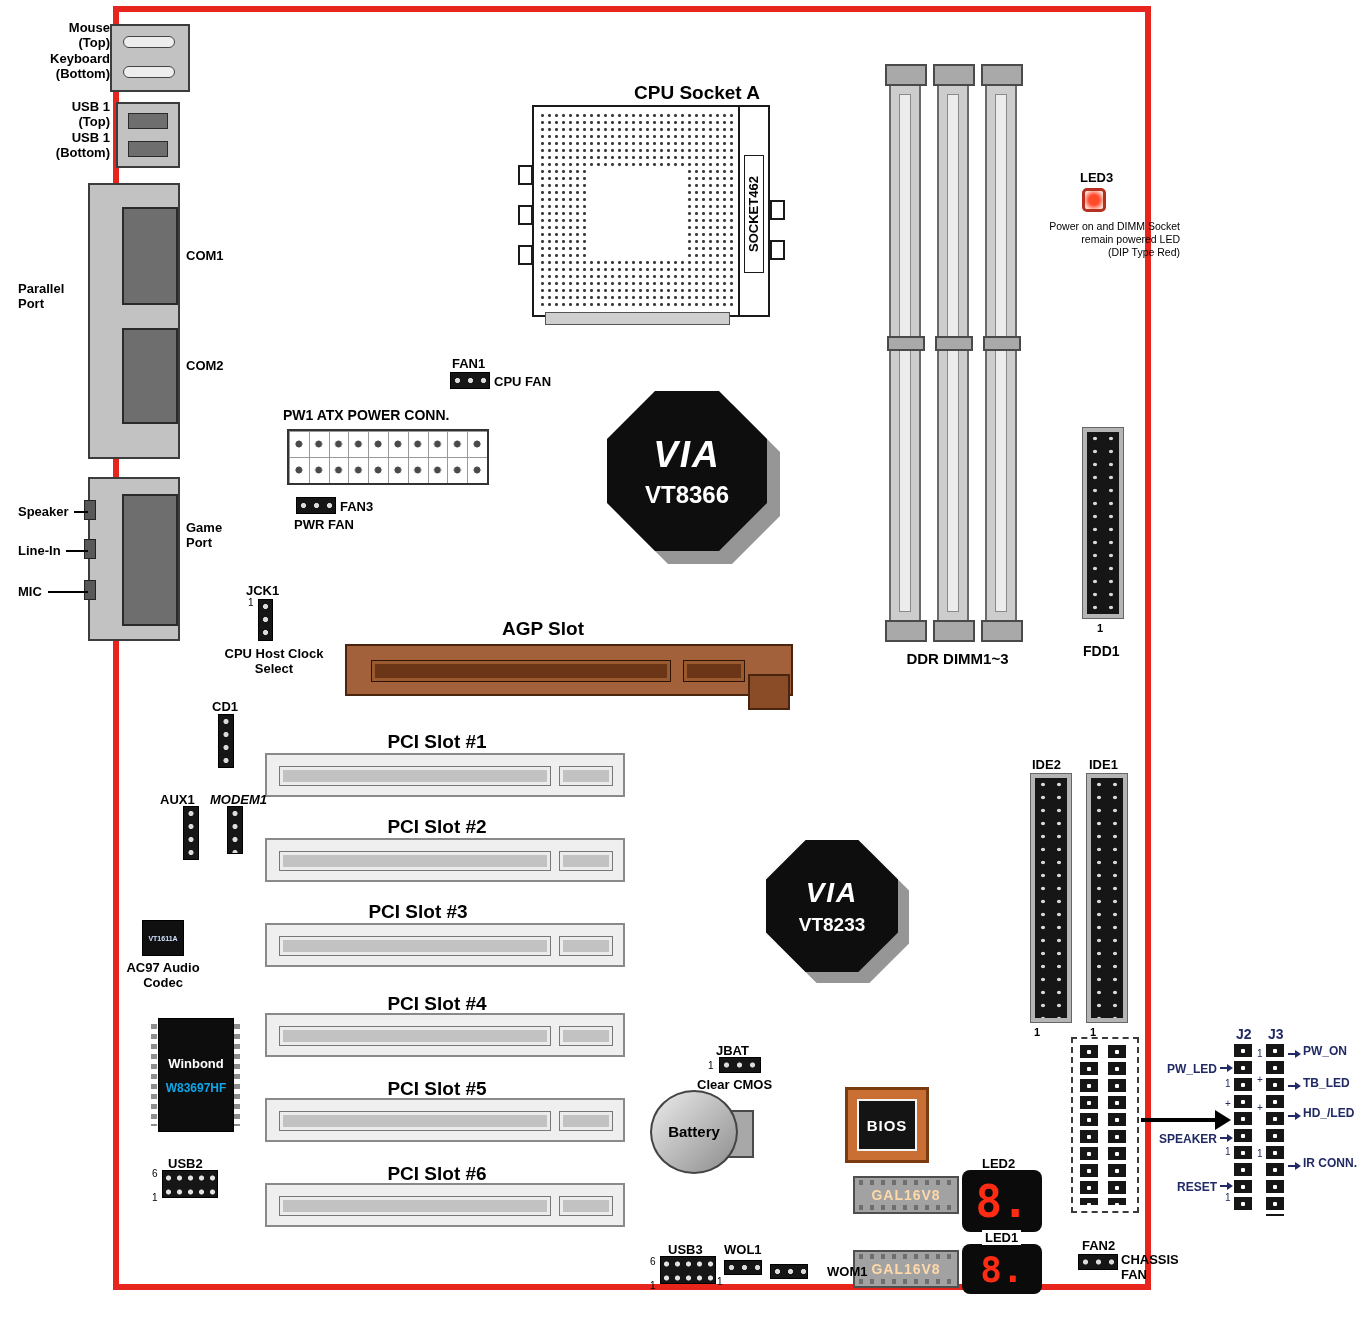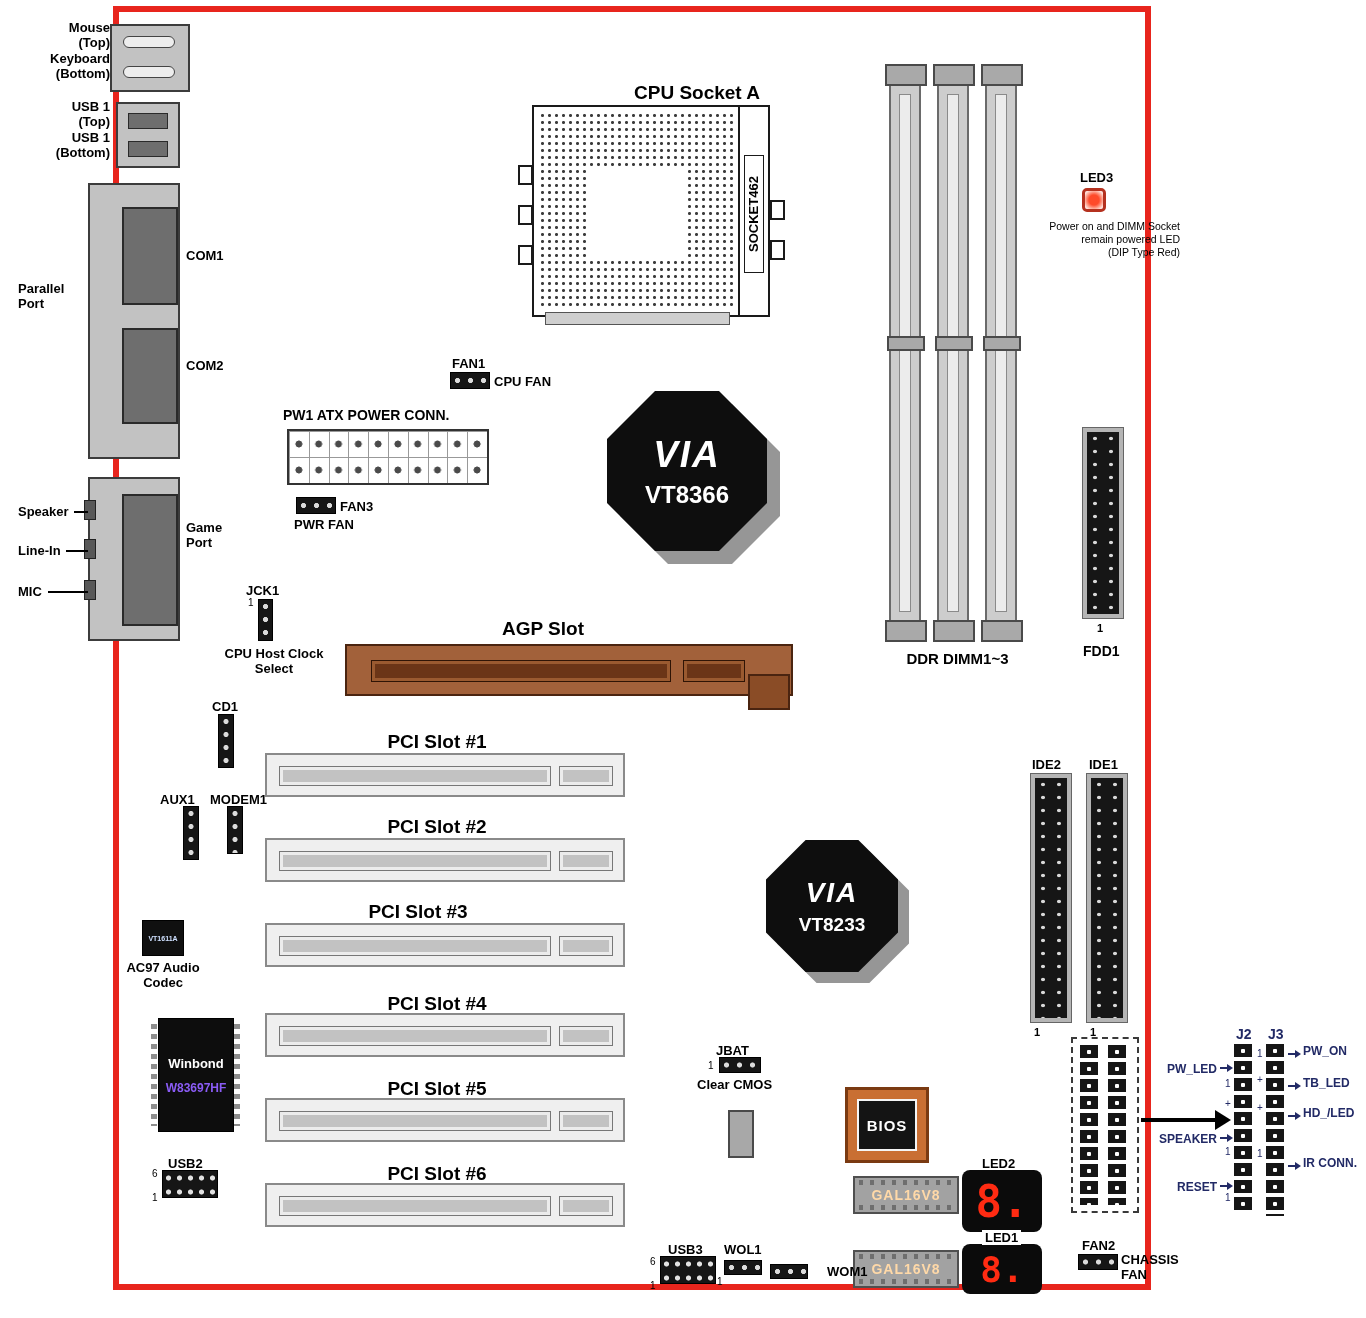--- a/index.html
+++ b/index.html
@@ -198,21 +198,21 @@
     <div class="pci-seg" style="left:292px;width:54px;"></div>
   </div>
   <div class="abs lb tc" style="left:357px;top:1163px;width:160px;font-size:19px;">PCI Slot #6</div>
   <div class="abs pcislot" style="left:265px;top:1183px;">
     <div class="pci-seg" style="left:12px;width:272px;"></div>
     <div class="pci-seg" style="left:292px;width:54px;"></div>
   </div>
 
   <div class="abs lb" style="left:160px;top:792px;">AUX1</div>
   <div class="abs vpin" style="left:183px;top:806px;width:16px;height:54px;"></div>
-  <div class="abs lb" style="left:210px;top:792px;">MODEM1</div>
+  <div class="abs lb" style="left:210px;top:792px;font-style:italic;">MODEM1</div>
   <div class="abs vpin" style="left:227px;top:806px;width:16px;height:48px;"></div>
 
   <div class="abs octa" style="left:777px;top:851px;width:132px;height:132px;background:#969696;"></div>
   <div class="abs octa chipface" style="left:766px;top:840px;width:132px;height:132px;">
     <div class="via-brand" style="font-size:28px;">VIA</div>
     <div class="via-model" style="font-size:19px;">VT8233</div>
   </div>
 
   <div class="abs lb" style="left:1032px;top:757px;">IDE2</div>
   <div class="abs lb" style="left:1089px;top:757px;">IDE1</div>
@@ -234,34 +234,37 @@
   <div class="abs" style="left:142px;top:920px;width:42px;height:36px;background:#101010;border:1px solid #000;display:flex;align-items:center;justify-content:center;">
     <span style="color:#cfe0ff;font-size:7px;font-weight:bold;">VT1611A</span>
   </div>
   <div class="abs lb tc" style="left:116px;top:960px;width:94px;">AC97 Audio
 Codec</div>
 
   <div class="abs pins-v" style="left:151px;top:1024px;height:102px;"></div>
   <div class="abs pins-v" style="left:234px;top:1024px;height:102px;"></div>
   <div class="abs" style="left:158px;top:1018px;width:76px;height:114px;background:#0d0d0d;border:1px solid #000;display:flex;flex-direction:column;align-items:center;justify-content:center;gap:10px;">
     <span style="color:#fff;font-weight:bold;font-size:13px;">Winbond</span>
-    <span style="color:#8b5cf6;font-weight:bold;font-size:12px;">W83697HF</span>
+    <span style="color:#0ea5e9;font-weight:bold;font-size:12px;">W83697HF</span>
   </div>
 
   <div class="abs lb" style="left:168px;top:1156px;">USB2</div>
   <div class="abs lb10" style="left:152px;top:1168px;">6</div>
   <div class="abs grid2x5" style="left:162px;top:1170px;width:56px;height:28px;"></div>
   <div class="abs lb10" style="left:152px;top:1192px;">1</div>
 
   <div class="abs lb" style="left:716px;top:1043px;">JBAT</div>
   <div class="abs lb10" style="left:708px;top:1060px;">1</div>
   <div class="abs hpin" style="left:719px;top:1057px;width:42px;height:16px;"></div>
   <div class="abs lb" style="left:697px;top:1077px;">Clear CMOS</div>
 
   <div class="abs" style="left:728px;top:1110px;width:26px;height:48px;background:#a8a8a8;border:2px solid #4a4a4a;"></div>
+  <div class="abs" style="left:650px;top:1090px;width:88px;height:84px;border-radius:50%;background:linear-gradient(135deg,#ececec,#8c8c8c);border:2px solid #444;display:flex;align-items:center;justify-content:center;">
+    <span class="lb" style="font-size:15px;">Battery</span>
+  </div>
 
   <div class="abs" style="left:845px;top:1087px;width:84px;height:76px;background:#c96f33;border:3px solid #7a3a12;">
     <div style="position:absolute;inset:9px;background:#141414;border:2px solid #f5f5f5;display:flex;align-items:center;justify-content:center;">
       <span style="color:#fff;font-weight:bold;font-size:15px;letter-spacing:1px;">BIOS</span>
     </div>
   </div>
 
   <div class="abs galchip" style="left:853px;top:1176px;">
     <span>GAL16V8</span>
   </div>

